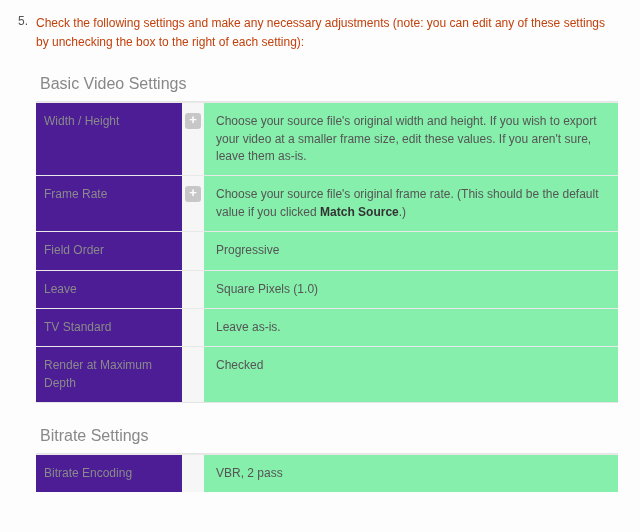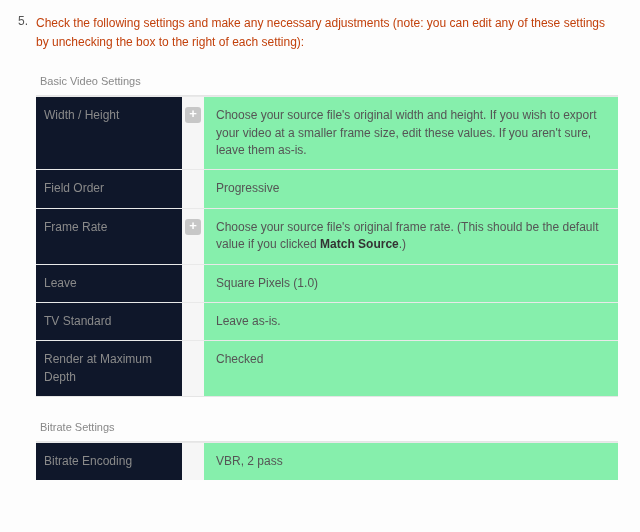--- a/index.html
+++ b/index.html
@@ -28,21 +28,21 @@
   .step-text {
     flex: 1;
     color: #c2410c;
     line-height: 1.55;
   }
   .content-indent {
     margin-left: 18px;
   }
   .section-title {
     color: #888;
-    font-size: 11px;
+    font-size: 16px;
     padding: 10px 4px 8px 4px;
   }
   .hr {
     height: 1px;
     background: #e5e5e5;
   }
   table.settings {
     width: 100%;
     border-collapse: collapse;
     font-size: 12px;
@@ -53,21 +53,21 @@
   }
   table.settings td {
     padding: 10px 8px;
     vertical-align: top;
     line-height: 1.45;
     background: #86efac;
   }
   table.settings td.label {
     width: 130px;
     color: #8a8a8a;
-    background: #0f172a;
+    background: #4c1d95;
   }
   table.settings td.toggle {
     width: 22px;
     text-align: center;
     padding-left: 0;
     padding-right: 0;
     background: #f6f6f6;
   }
   table.settings td.desc {
     padding-left: 12px;
@@ -117,34 +117,34 @@
           <tr>
         <td class="label">Width / Height</td>
         <td class="toggle">
           <span class="toggle-box">
                 <span class="plus">+</span>
               </span>
         </td>
         <td class="desc">Choose your source file's original width and height. If you wish to export your video at a smaller frame size, edit these values. If you aren't sure, leave them as-is.</td>
       </tr>
       <tr>
-        <td class="label">Field Order</td>
-        <td class="toggle"></td>
-        <td class="desc">Progressive</td>
-      </tr>
-      <tr>
         <td class="label">Frame Rate</td>
         <td class="toggle">
           <span class="toggle-box">
                 <span class="plus">+</span>
               </span>
         </td>
         <td class="desc">
           <span>Choose your source file's original frame rate. (This should be the default value if you clicked </span><strong class="inline">Match Source</strong><span>.)</span>
         </td>
+      </tr>
+      <tr>
+        <td class="label">Field Order</td>
+        <td class="toggle"></td>
+        <td class="desc">Progressive</td>
       </tr>
       <tr>
         <td class="label">Leave</td>
         <td class="toggle"></td>
         <td class="desc">Square Pixels (1.0)</td>
       </tr>
       <tr>
         <td class="label">TV Standard</td>
         <td class="toggle"></td>
         <td class="desc">Leave as-is.</td>

